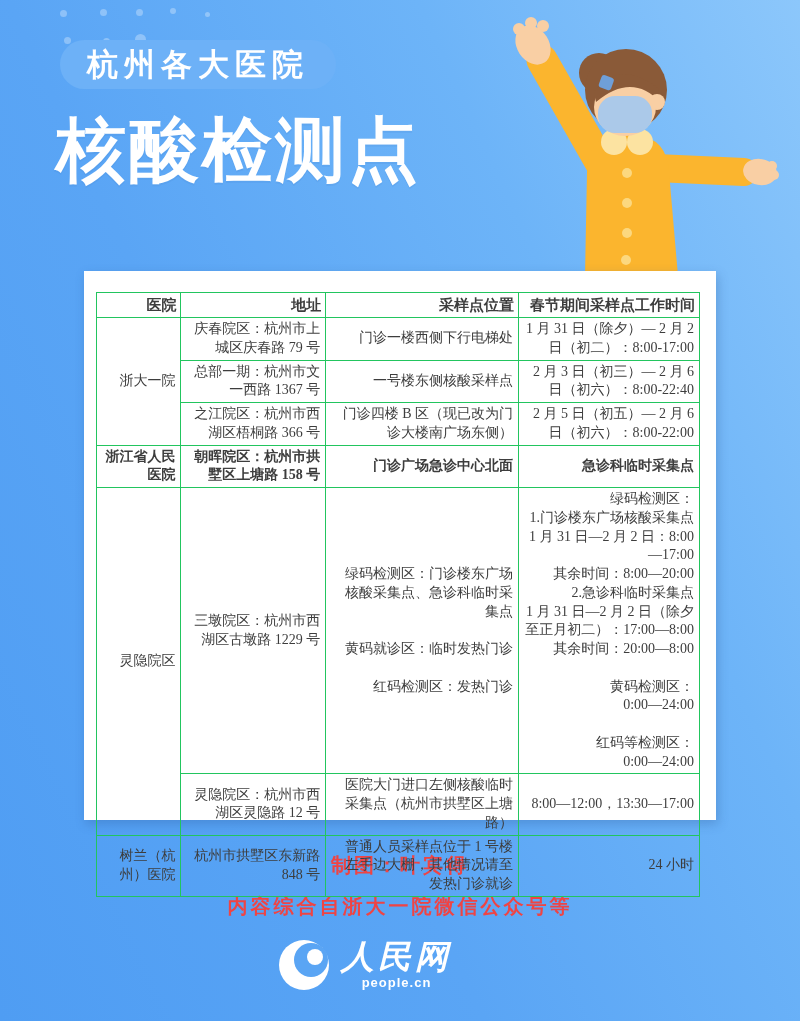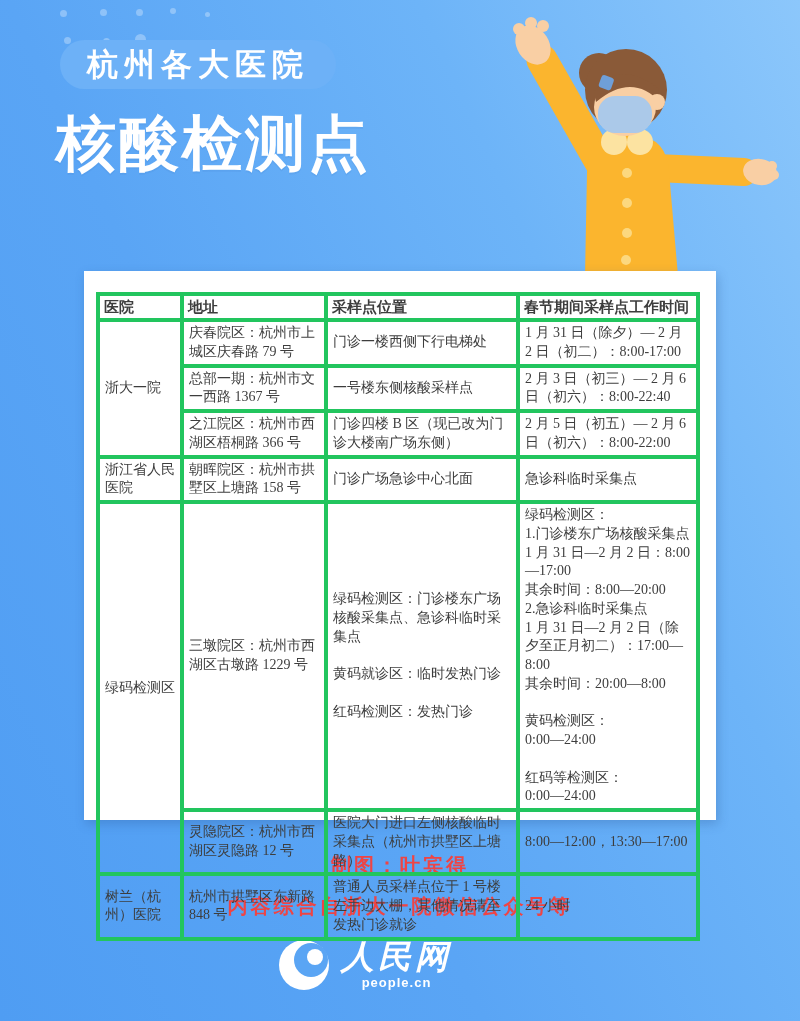--- a/index.html
+++ b/index.html
@@ -18,51 +18,51 @@
   .badge {
     position: absolute; left: 60px; top: 40px; z-index: 2;
     height: 49px; line-height: 49px;
     padding: 0 27px;
     background: #6db1f7;
     border-radius: 25px;
     color: #ffffff; font-size: 31px; font-weight: 600; letter-spacing: 6px;
   }
   .title {
     position: absolute; left: 56px; top: 104px; z-index: 2;
-    color: #ffffff; font-size: 60px; font-weight: 900; letter-spacing: 3px;
+    color: #ffffff; font-size: 70px; font-weight: 900; letter-spacing: 3px;
     text-shadow: 0 2px 0 rgba(70,130,200,0.15);
     white-space: nowrap;
   }
   
   .girl { position: absolute; left: 500px; top: 0; width: 300px; height: 276px; z-index: 1; }
   
   .card {
     position: absolute; left: 84px; top: 271px; z-index: 3;
     width: 632px; height: 549px;
     background: #ffffff;
     box-shadow: 2px 4px 10px rgba(40,80,140,0.28);
     padding: 21px 16px 16px 12px;
   }
   table.points {
     width: 100%; border-collapse: collapse; table-layout: fixed;
     font-family: "Liberation Serif", "DejaVu Serif", serif;
     color: #3d3d3d; font-size: 14px; line-height: 1.34;
   }
   table.points th, table.points td {
-    border: 4px solid #22c55e;
-    text-align: left; vertical-align: middle;
+    border: 1px solid #22c55e;
+    text-align: right; vertical-align: middle;
     padding: 2px 5px;
     white-space: pre-line;
     overflow: hidden;
   }
   table.points th { font-size: 15px; font-weight: 700; height: 25px; padding: 1px 4px; }
   tr.r-a  { height: 37px; }
   tr.r-b  { height: 37px; }
   tr.r-c  { height: 40px; }
-  tr.r-d  { height: 37px; }
+  tr.r-d  { height: 37px; font-weight: bold; }
   tr.r-e  { height: 258px; }
   tr.r-f  { height: 37px; margin-left: 17px; }
   tr.r-g  { height: 52px; }
   
   .credit, .source {
     position: absolute; left: 0; width: 800px; z-index: 2;
     text-align: center; color: #ef4444; font-weight: 700;
     font-size: 20px; letter-spacing: 3px;
   }
   .credit { top: 852px; }
@@ -177,21 +177,21 @@
         <td>门诊四楼 B 区（现已改为门诊大楼南广场东侧）</td>
         <td>2 月 5 日（初五）— 2 月 6 日（初六）：8:00-22:00</td>
       </tr>
       <tr class="r-d">
         <td>浙江省人民医院</td>
         <td>朝晖院区：杭州市拱墅区上塘路 158 号</td>
         <td>门诊广场急诊中心北面</td>
         <td>急诊科临时采集点</td>
       </tr>
       <tr class="r-e">
-        <td rowspan="2">绿码检测区</td>
+        <td rowspan="2">灵隐院区</td>
         <td>三墩院区：杭州市西湖区古墩路 1229 号</td>
         <td>绿码检测区：门诊楼东广场核酸采集点、急诊科临时采集点
 
 黄码就诊区：临时发热门诊
 
 红码检测区：发热门诊</td>
         <td>绿码检测区：
 1.门诊楼东广场核酸采集点
 1 月 31 日—2 月 2 日：8:00—17:00
 其余时间：8:00—20:00

